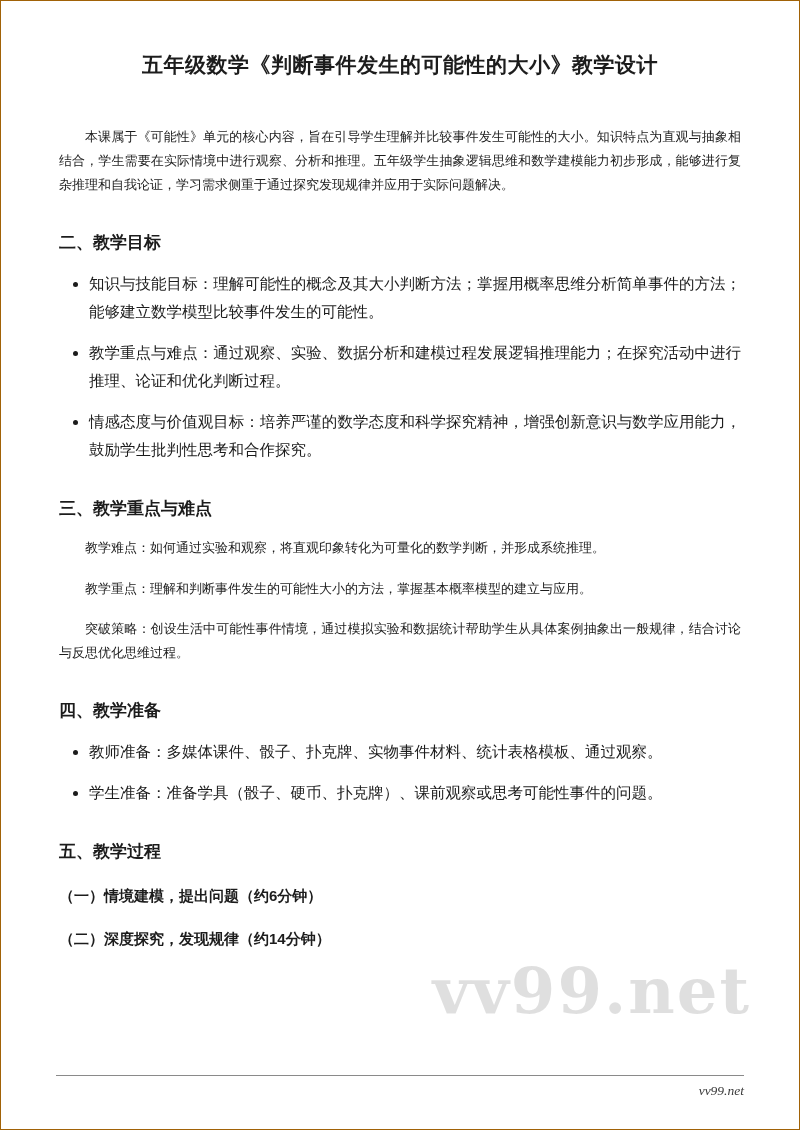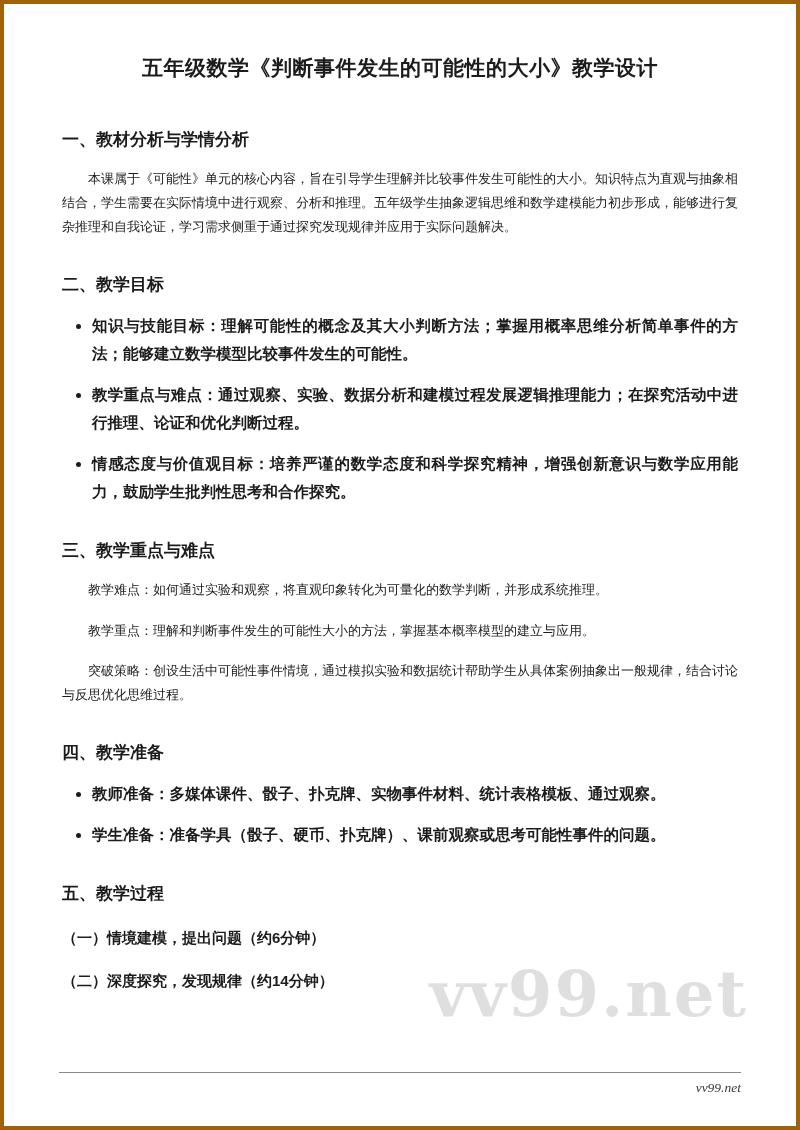--- a/index.html
+++ b/index.html
@@ -6,21 +6,21 @@
     margin: 0;
     padding: 0;
     background: #f2f2f2;
   }
   .page {
     position: relative;
     width: 800px;
     height: 1130px;
     margin: 0 auto;
     background: #ffffff;
-    border: 4px solid #a16207;
+    border: 1px solid #a16207;
     box-sizing: border-box;
     overflow: hidden;
     font-family: "Liberation Serif", "DejaVu Serif", serif;
     color: #1c1c1c;
   }
   .content {
     padding: 50px 58px 0 58px;
   }
   h1.doc-title {
     margin: 0 0 46px 0;
@@ -47,21 +47,20 @@
   ul.bullet-list {
     margin: 0 0 0 4px;
     padding-left: 26px;
     list-style: disc;
   }
   ul.bullet-list li {
     margin-bottom: 13px;
     font-size: 15.5px;
     line-height: 1.8;
     text-align: justify;
-    font-weight: bold;
   }
   h3.sub-heading {
     margin: 24px 0 12px 0;
     font-size: 15px;
     font-weight: bold;
     font-family: "Liberation Sans", "DejaVu Sans", sans-serif;
   }
   .watermark {
     position: absolute;
     top: 952px;
@@ -93,21 +92,20 @@
 </style>
 </head>
 <body>
 
 <div class="page">
   <div class="content">
 
     <h1 class="doc-title">五年级数学《判断事件发生的可能性的大小》教学设计</h1>
 
     <section>
-      <h2 class="sec-heading">一、教材分析与学情分析</h2>
       <p class="body-para">本课属于《可能性》单元的核心内容，旨在引导学生理解并比较事件发生可能性的大小。知识特点为直观与抽象相结合，学生需要在实际情境中进行观察、分析和推理。五年级学生抽象逻辑思维和数学建模能力初步形成，能够进行复杂推理和自我论证，学习需求侧重于通过探究发现规律并应用于实际问题解决。</p>
     </section>
 
     <section>
       <h2 class="sec-heading">二、教学目标</h2>
       <ul class="bullet-list">
         <li>知识与技能目标：理解可能性的概念及其大小判断方法；掌握用概率思维分析简单事件的方法；能够建立数学模型比较事件发生的可能性。</li>
         <li>教学重点与难点：通过观察、实验、数据分析和建模过程发展逻辑推理能力；在探究活动中进行推理、论证和优化判断过程。</li>
         <li>情感态度与价值观目标：培养严谨的数学态度和科学探究精神，增强创新意识与数学应用能力，鼓励学生批判性思考和合作探究。</li>
       </ul>

